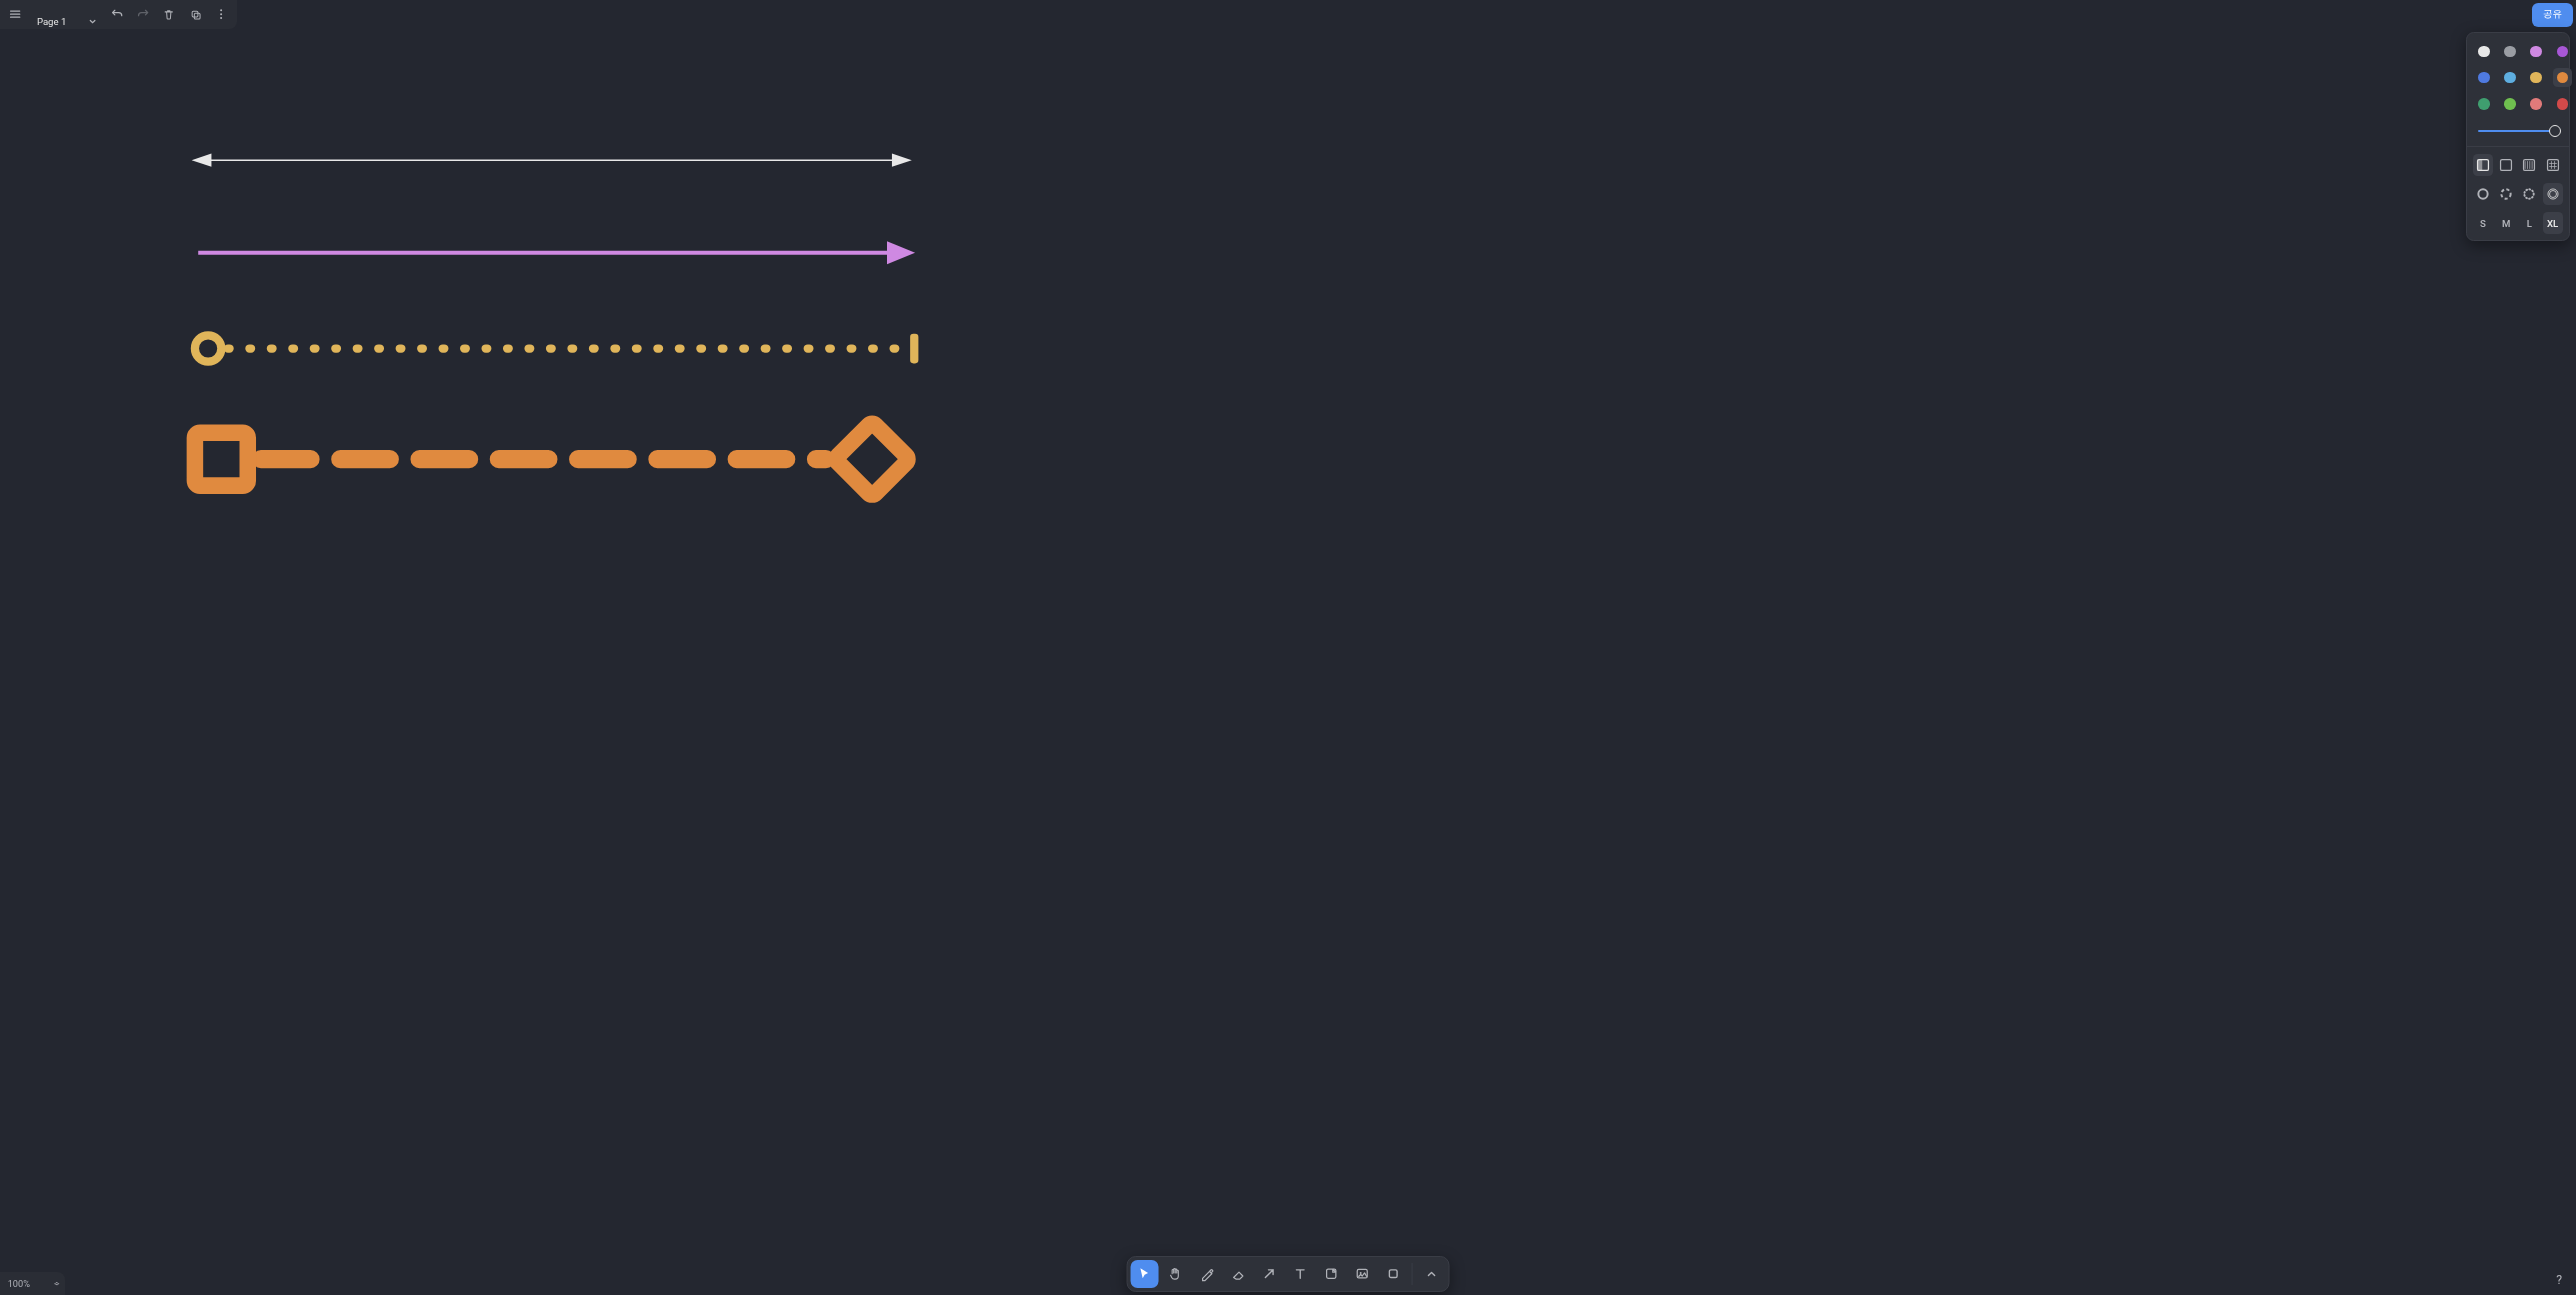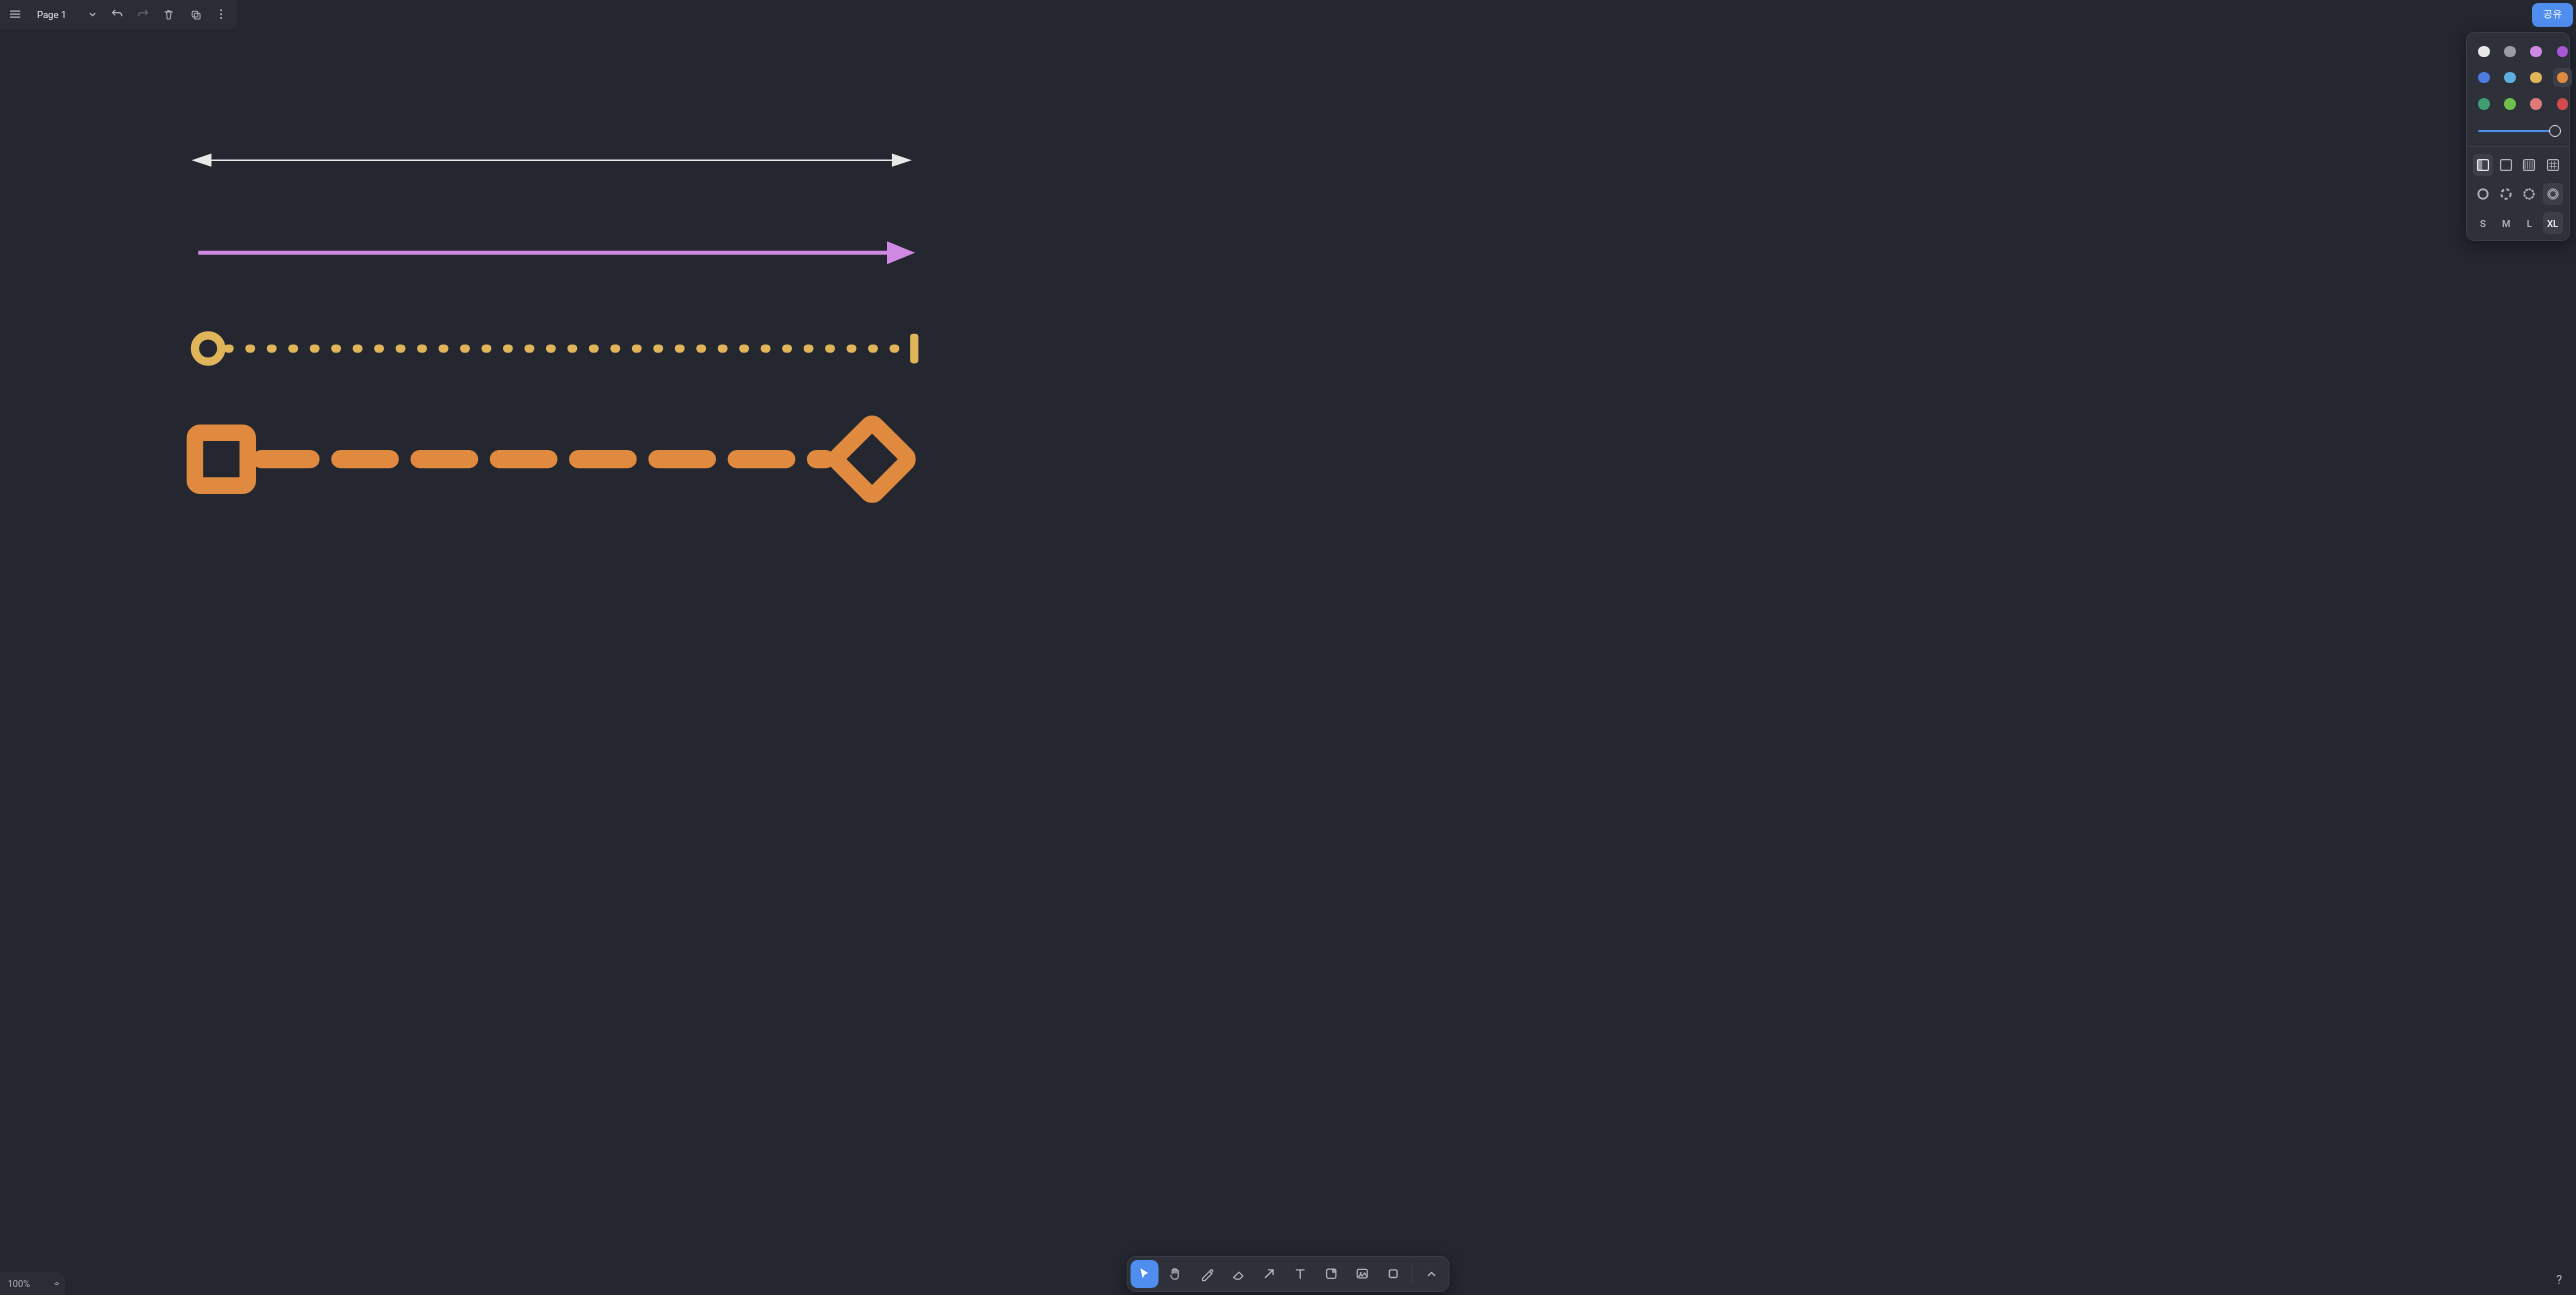--- a/index.html
+++ b/index.html
@@ -43,21 +43,21 @@
     height: 24.6px;
     display: flex;
     align-items: center;
     justify-content: center;
     border-radius: 4.6px;
     cursor: pointer;
     color: var(--text-dim);
   }
   .page-select {
     display: flex;
-    align-items: center;
+    align-items: flex-end;
     gap: 21.5px;
     padding: 0 6.2px 0 7.7px;
     height: 24.6px;
     border-radius: 4.6px;
     cursor: pointer;
     font-size: 9.6px;
     color: var(--text);
   }
   .page-select .chev { color: var(--text-dim); }
   .icon-btn.disabled { opacity: 0.4; cursor: default; }

